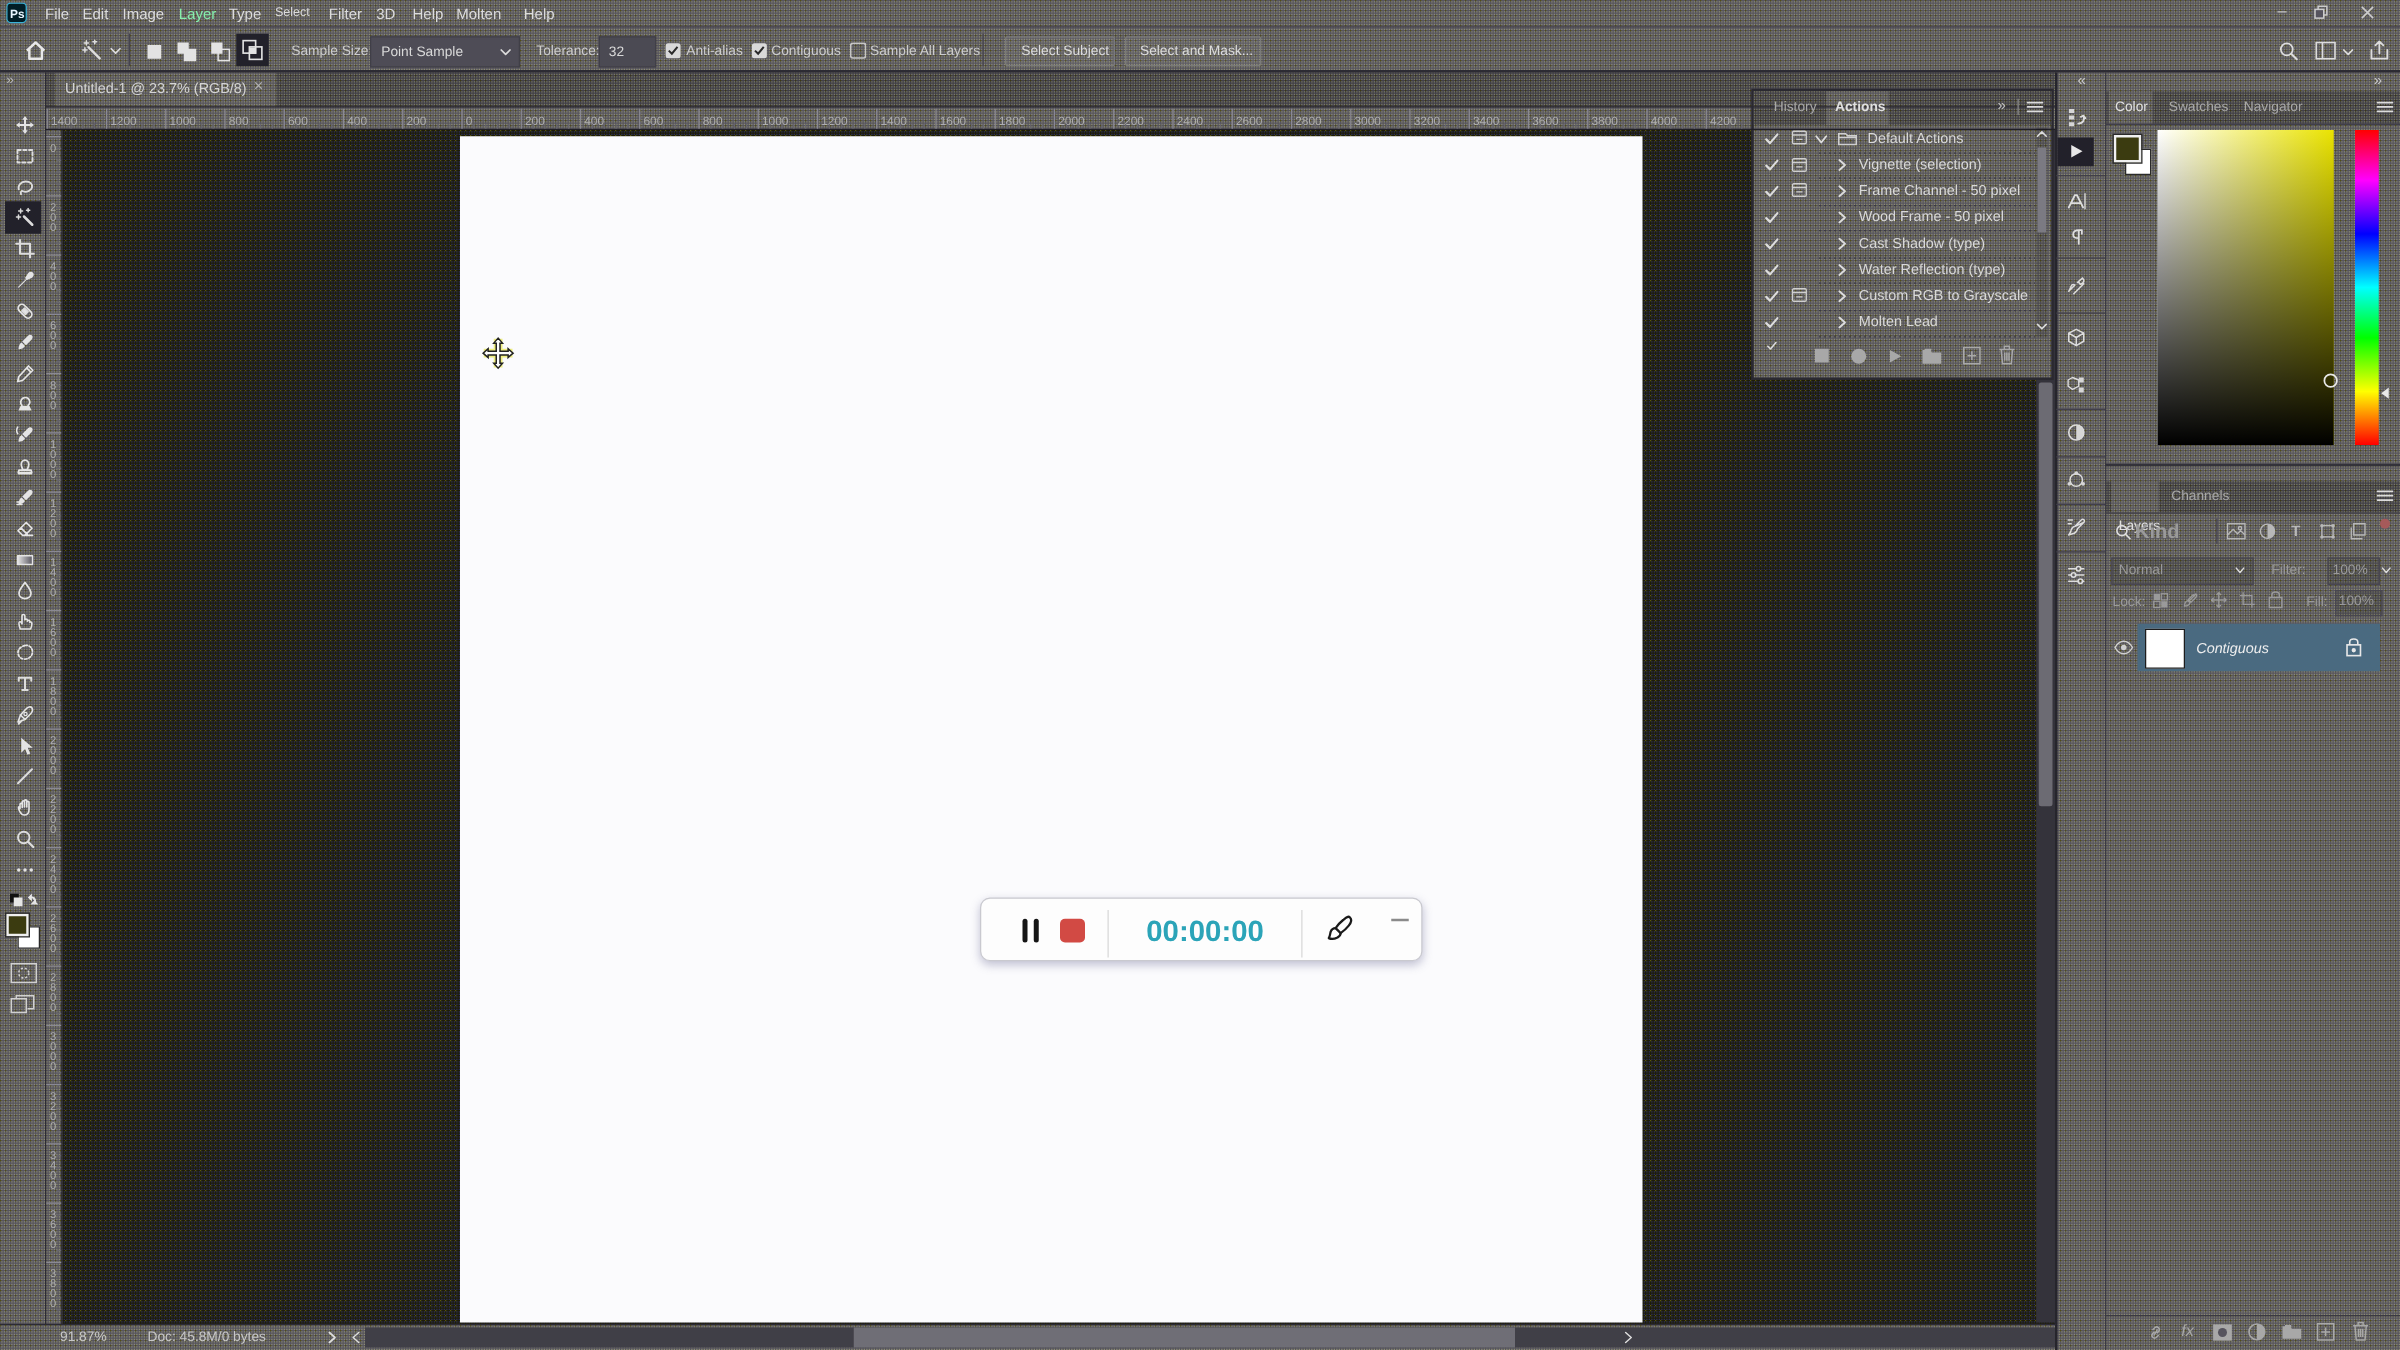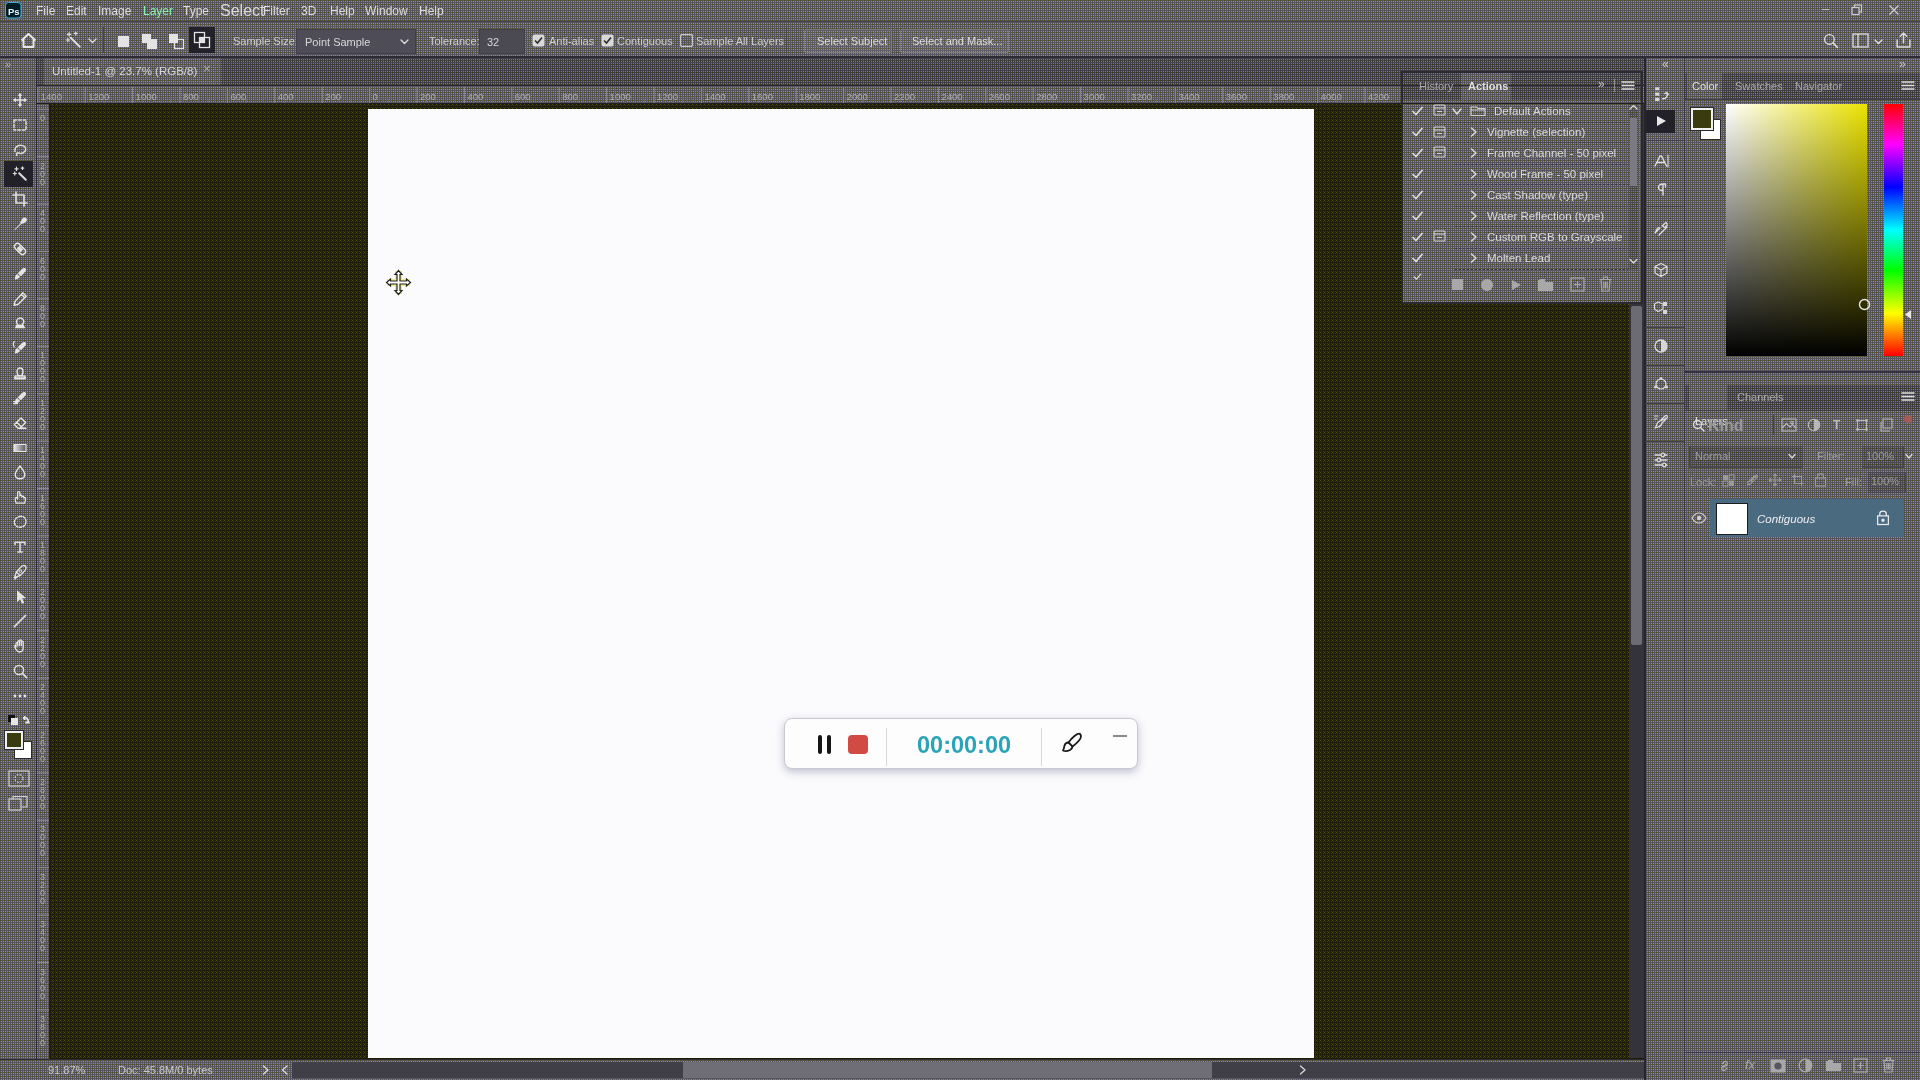--- a/index.html
+++ b/index.html
@@ -68,25 +68,25 @@
 <div class="abs" style="left:1684px;top:99px;width:236px;height:1px;background:#403f47"></div>
 <svg class="abs" style="left:5px;top:2px" width="17" height="17" viewBox="0 0 17 17">
     <rect x="0.5" y="0.5" width="15.5" height="15.5" rx="3" fill="#001d26" stroke="#3ab3d8" stroke-width="1"></rect>
     <text x="3" y="12.5" font-family="Liberation Sans" font-size="9.5" font-weight="bold" fill="#e8f6ff">Ps</text>
   </svg>
 <div class="txt" style="left:36px;top:4px;font-size:12px;color:#dcdcdc;font-weight:normal;">File</div>
 <div class="txt" style="left:66px;top:4px;font-size:12px;color:#dcdcdc;font-weight:normal;">Edit</div>
 <div class="txt" style="left:98px;top:4px;font-size:12px;color:#dcdcdc;font-weight:normal;">Image</div>
 <div class="txt" style="left:143px;top:4px;font-size:12px;color:#86efac;font-weight:normal;">Layer</div>
 <div class="txt" style="left:183px;top:4px;font-size:12px;color:#dcdcdc;font-weight:normal;">Type</div>
-<div class="txt" style="left:220px;top:4px;font-size:16px;color:#dcdcdc;font-weight:normal;">Select</div>
+<div class="txt" style="left:220px;top:4px;font-size:10px;color:#dcdcdc;font-weight:normal;">Select</div>
 <div class="txt" style="left:263px;top:4px;font-size:12px;color:#dcdcdc;font-weight:normal;">Filter</div>
 <div class="txt" style="left:301px;top:4px;font-size:12px;color:#dcdcdc;font-weight:normal;">3D</div>
 <div class="txt" style="left:330px;top:4px;font-size:12px;color:#dcdcdc;font-weight:normal;">Help</div>
-<div class="txt" style="left:365px;top:4px;font-size:12px;color:#dcdcdc;font-weight:normal;">Window</div>
+<div class="txt" style="left:365px;top:4px;font-size:12px;color:#dcdcdc;font-weight:normal;">Molten</div>
 <div class="txt" style="left:419px;top:4px;font-size:12px;color:#dcdcdc;font-weight:normal;">Help</div>
 <div class="txt" style="left:1822px;top:2px;font-size:13px;color:#cccccc;font-weight:normal;">–</div>
 <svg class="abs" style="left:1851px;top:4px" width="12" height="12" viewBox="0 0 12 12" stroke="#cccccc" fill="none" stroke-width="1.2">
     <rect x="3.5" y="1" width="7" height="7"></rect>
     <rect x="1" y="3.5" width="7" height="7" fill="#56545E"></rect>
   </svg>
 <svg class="abs" style="left:1888px;top:4px" width="12" height="12" viewBox="0 0 12 12" stroke="#cccccc" stroke-width="1.3">
     <path d="M1.5 1.5 L10.5 10.5 M10.5 1.5 L1.5 10.5"></path>
   </svg>
 <svg class="abs" style="left:20px;top:32px" width="17" height="17" viewBox="0 0 17 17">

